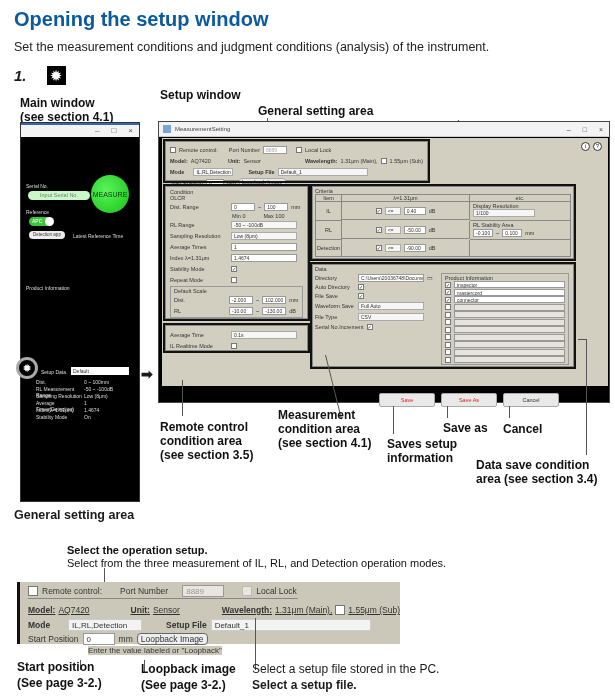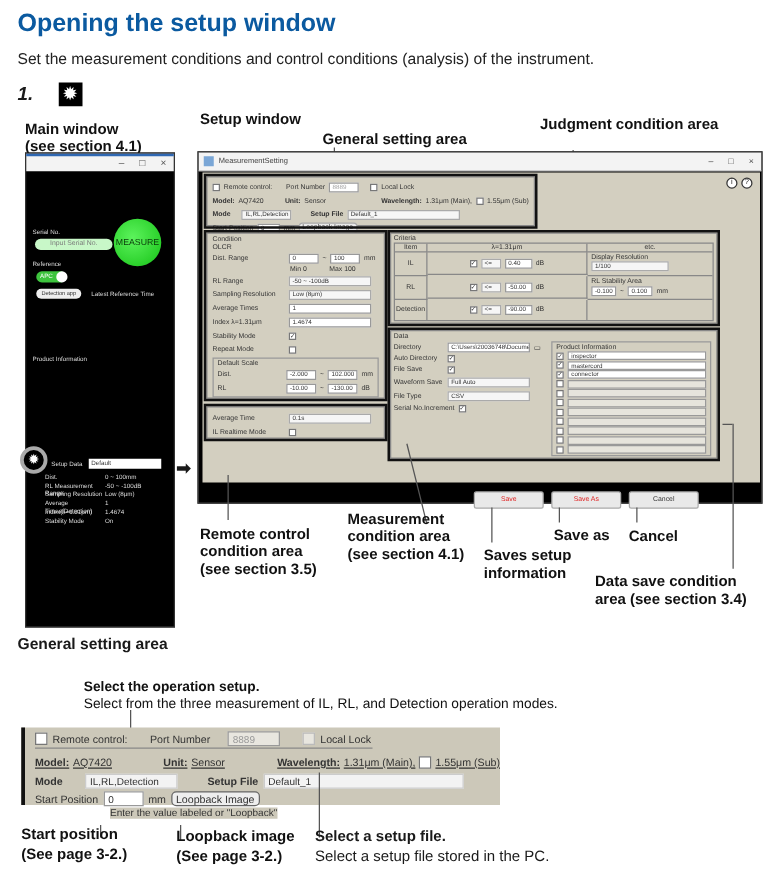--- a/index.html
+++ b/index.html
@@ -33,35 +33,34 @@
 
 .gs{left:17px;top:582px;width:383px;height:62px;background:#ccc8b9;border-left:3px solid #111}
 .gs .t{font-size:8.5px;color:#333}
 .ginp{background:#fff;border:1px solid #999;height:12px;font-size:8px;line-height:11px;padding-left:3px}
 .gcb{width:10px;height:10px;background:#fff;border:1px solid #777;display:inline-block}
 </style>
 </head>
 <body>
 
 <div class="abs h1">Opening the setup window</div>
-<div class="abs intro">Set the measurement conditions and control conditions (analysis) of the instrument.</div>
+<div class="abs intro">Set the measurement conditions and judgment conditions (analysis) of the instrument.</div>
 <div class="abs step">
   <span class="num">1.</span>
   <span class="gear">✹</span>
 </div>
 
 <div class="abs lbl" style="left:20px;top:96px">
   <div>Main window</div>
   <div>(see section 4.1)</div>
 </div>
 <div class="abs lbl" style="left:160px;top:88px">Setup window</div>
 <div class="abs lbl" style="left:258px;top:104px">General setting area</div>
 <div class="abs line" style="left:267px;top:118px;width:1px;height:27px"></div>
 <div class="abs lbl" style="left:432px;top:92px">
-  <div>Judgment condition area</div>
 </div>
 <div class="abs line" style="left:458px;top:120px;width:1px;height:70px"></div>
 
 <div class="abs mw">
   <div class="tb">
     <span>–</span>
     <span>□</span>
     <span>×</span>
   </div>
   <div class="abs mwtxt" style="left:5px;top:60px">Serial No.</div>
@@ -399,15 +398,15 @@
 <div class="abs line" style="left:255px;top:618px;width:1px;height:52px"></div>
 <div class="abs lbl" style="left:17px;top:659px;line-height:16px">
   <div>Start position</div>
   <div>(See page 3-2.)</div>
 </div>
 <div class="abs lbl" style="left:141px;top:661px;line-height:16px">
   <div>Loopback image</div>
   <div>(See page 3-2.)</div>
 </div>
 <div class="abs" style="left:252px;top:661px;line-height:16px;font-size:12px">
+  <div>Select a setup file stored in the PC.</div>
   <div style="font-weight:bold">Select a setup file.</div>
-  <div>Select a setup file stored in the PC.</div>
 </div>
 
 </body></html>

